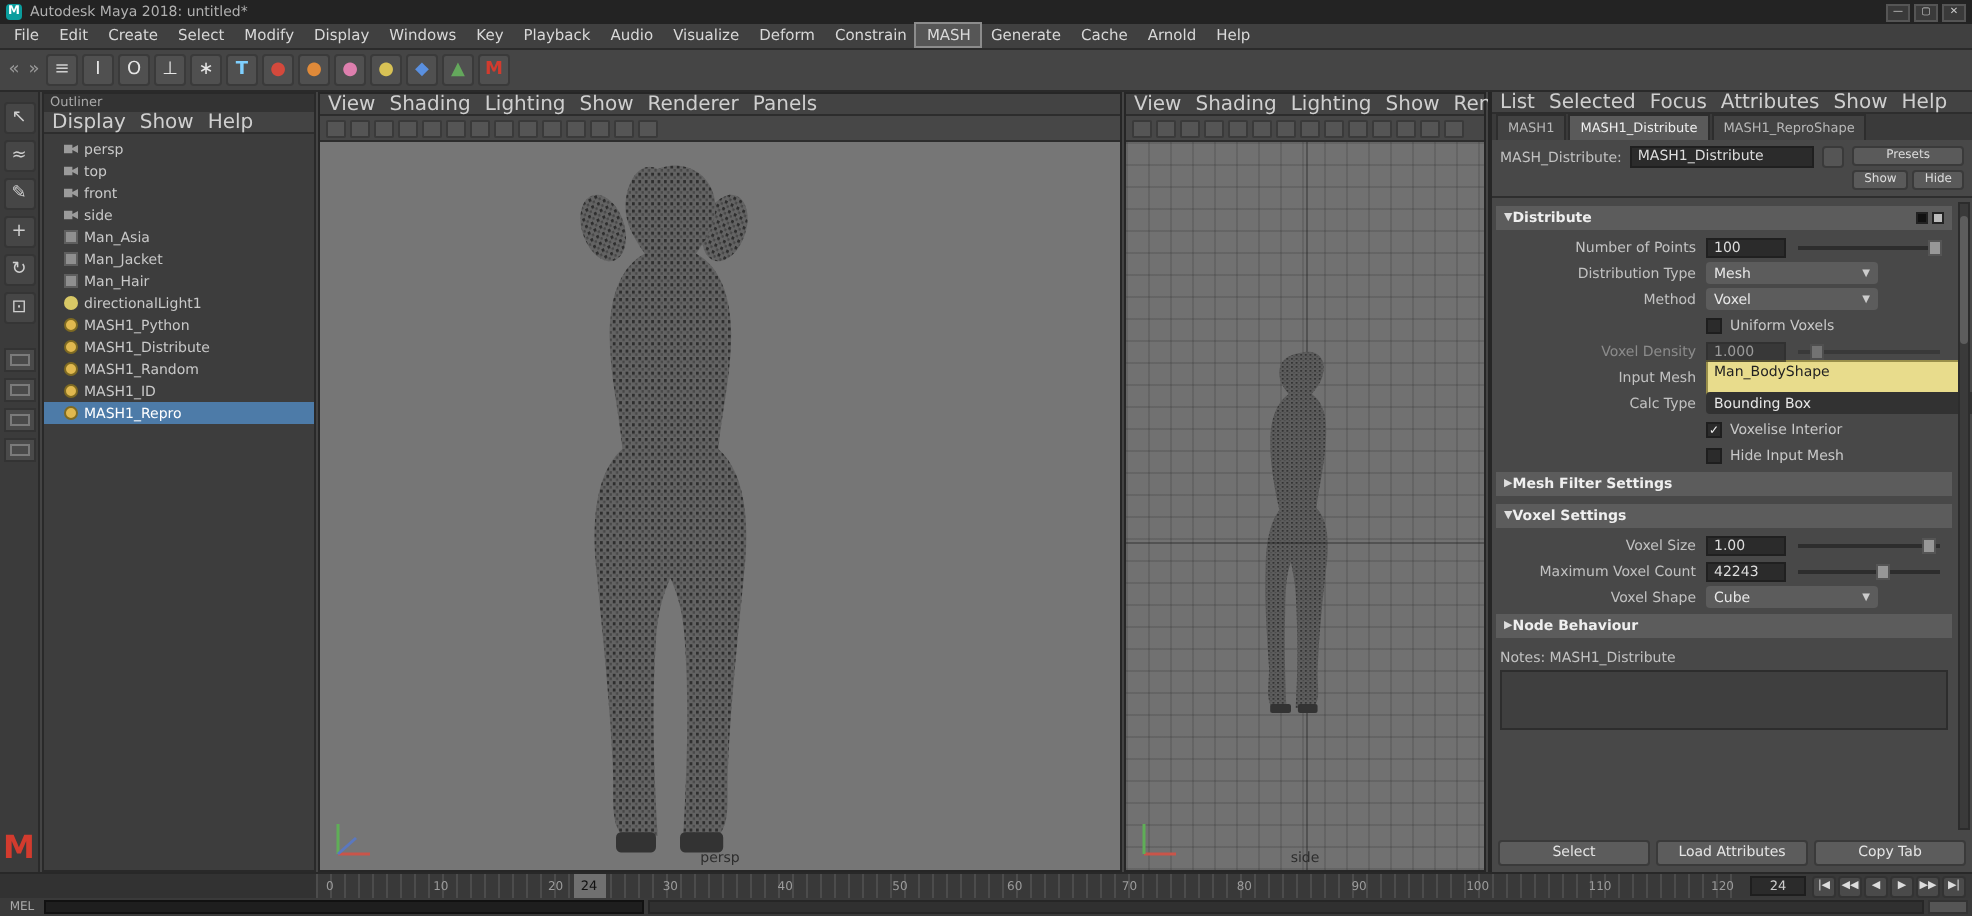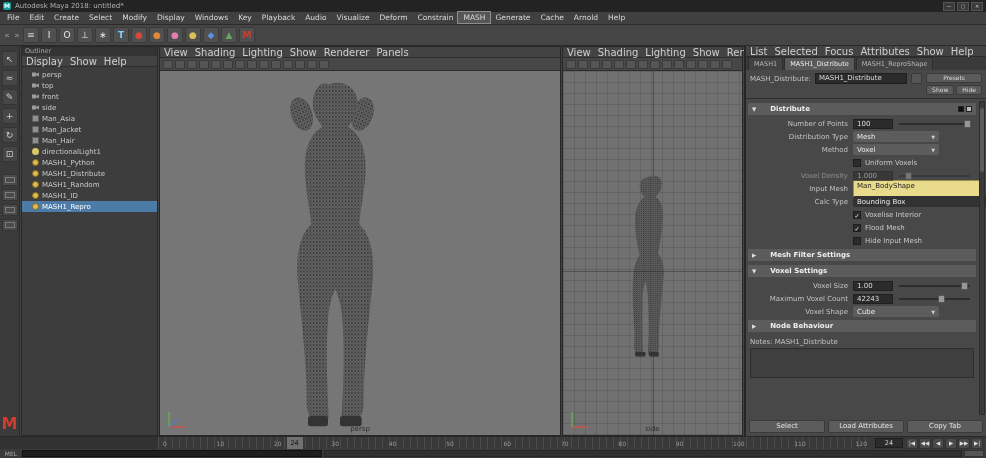--- a/index.html
+++ b/index.html
@@ -69,21 +69,21 @@
   .ae-name-row .lbl{margin-top:2px;color:#c2c2c2;flex:none;}
   .ae-input{width:96px;height:11px;background:#2b2b2b;border:1px solid #1f1f1f;color:#ddd;font-size:7px;line-height:9px;padding:0 3px;}
   .ae-focus-btn{width:12px;height:11px;background:#555;border:1px solid #3a3a3a;border-radius:2px;}
   .ae-btn-stack{margin-left:auto;display:flex;flex-direction:column;gap:2px;}
   .ae-mini-btn{height:10px;background:#5a5a5a;border:1px solid #3a3a3a;border-radius:2px;font-size:6px;color:#ddd;padding:0 5px;text-align:center;line-height:8px;}
   .ae-mini-duo{display:flex;gap:2px;}
   .ae-mini-duo .ae-mini-btn{flex:1;}
   .ae-body{flex:1;position:relative;padding:2px 10px 2px 2px;overflow:hidden;display:flex;flex-direction:column;}
   .ae-scroll{position:absolute;right:1px;top:2px;bottom:2px;width:6px;background:#3a3a3a;border:1px solid #2c2c2c;}
   .ae-scroll-thumb{position:absolute;left:0;right:0;top:6px;height:64px;background:#5d5d5d;border-radius:2px;}
-  .sec{height:12px;background:#5c5c5c;border-radius:0;margin:2px 0;display:flex;align-items:center;gap:14px;padding-left:4px;color:#efefef;font-weight:bold;font-size:7px;flex:none;}
+  .sec{height:12px;background:#5c5c5c;border-radius:0;margin:2px 0;display:flex;align-items:center;gap:0;padding-left:4px;color:#efefef;font-weight:bold;font-size:7px;flex:none;}
   .sec .tri{font-size:5.5px;color:#ddd;}
   .sec .swatches{margin-left:auto;margin-right:4px;display:flex;gap:2px;}
   .sw{width:6px;height:6px;border:1px solid #222;}
   .arow{height:13px;display:flex;align-items:center;flex:none;}
   .alabel{width:100px;text-align:right;margin-right:5px;color:#c2c2c2;flex:none;white-space:nowrap;}
   .afield{width:40px;height:10px;background:#2b2b2b;border:1px solid #202020;color:#ddd;line-height:8px;padding:0 3px;flex:none;}
   .aslider{flex:1;height:10px;position:relative;margin:0 6px;}
   .aslider::before{content:"";position:absolute;left:0;right:0;top:4px;height:2px;background:#2d2d2d;}
   .ahandle{position:absolute;top:1px;width:7px;height:8px;background:#979797;border:1px solid #555;}
   .adrop{width:86px;height:11px;background:#5c5c5c;border-radius:2px;color:#e8e8e8;display:flex;align-items:center;gap:4px;padding:0 4px;flex:none;}
@@ -447,25 +447,20 @@
         </div>
       </div>
 
       <div class="arow">
         <span class="alabel"></span>
         <span class="acb" data-checked="true"></span>
         <span class="cb-label">Voxelise Interior</span>
       </div>
       <div class="arow">
         <span class="alabel"></span>
-        <span class="acb" data-checked="true"></span>
-        <span class="cb-label">Flood Mesh</span>
-      </div>
-      <div class="arow">
-        <span class="alabel"></span>
         <span class="acb" data-checked="false"></span>
         <span class="cb-label">Hide Input Mesh</span>
       </div>
 
       <div class="sec">
         <span class="tri">▶</span>
         <span>Mesh Filter Settings</span>
       </div>
 
       <div class="sec">

